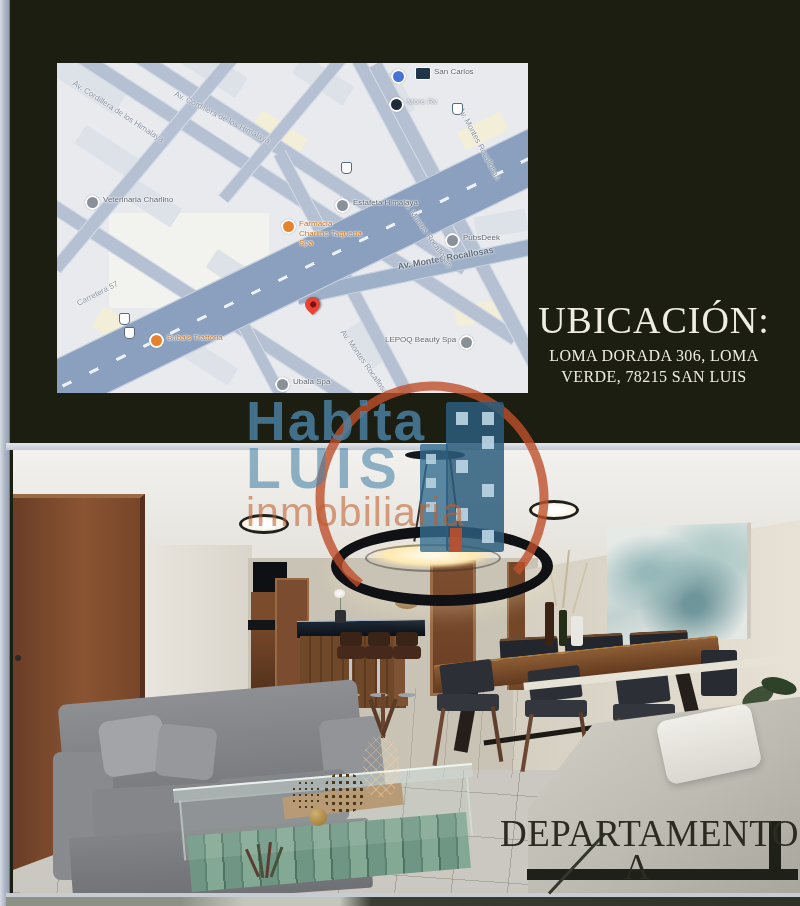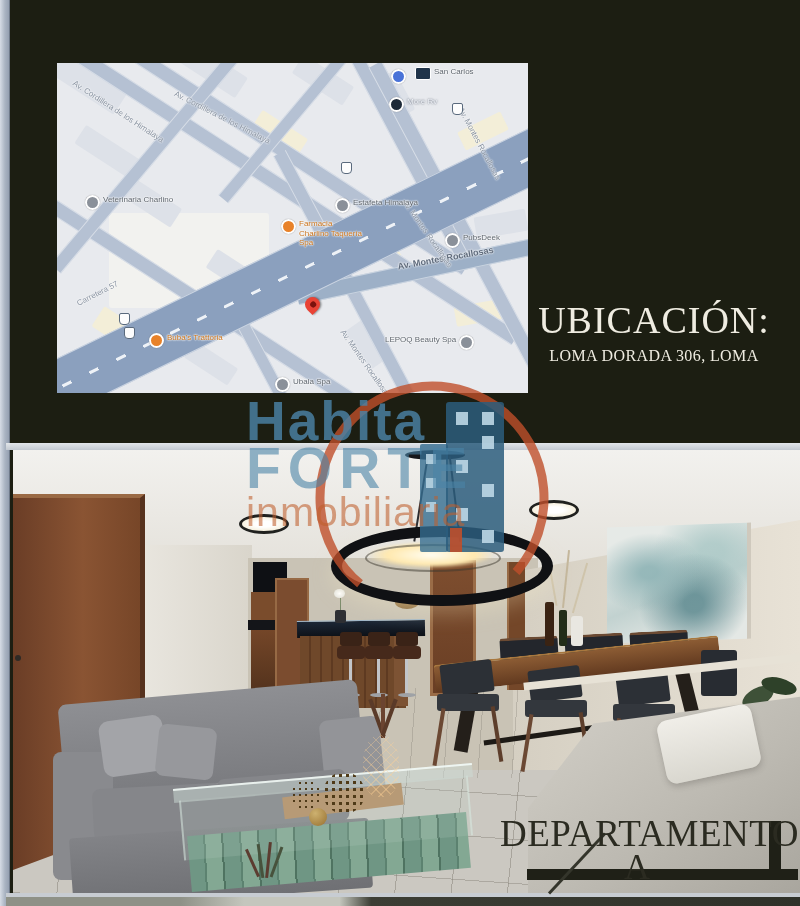--- a/index.html
+++ b/index.html
@@ -152,20 +152,21 @@
   <div class="poi" style="left:218px;top:314px;">
     <span class="dot"></span>
     <span>Ubala Spa</span>
   </div>
 </div>
 
 <div class="a" id="loc">
   <div id="loc-title">UBICACIÓN:</div>
   <div id="loc-addr">
     <div>LOMA DORADA 306, LOMA</div>
+    <div>VERDE, 78215 SAN LUIS</div>
   </div>
 </div>
 
 <div class="a" id="photo">
 
   <div class="a" style="left:0;top:0;width:787px;height:130px;background:linear-gradient(#f2f1ee,#e3e0d9);"></div>
   <div class="a" style="left:0;top:60px;width:250px;height:290px;background:linear-gradient(90deg,#efede8,#e0ddd5);clip-path:polygon(0 0,100% 28%,100% 100%,0 100%);"></div>
   <div class="a" style="left:127px;top:95px;width:112px;height:260px;background:linear-gradient(90deg,#e9e6df,#d9d5cb);"></div>
   <div class="a" style="left:235px;top:108px;width:290px;height:250px;background:#c9c3b5;"></div>
   <div class="a" style="left:500px;top:70px;width:287px;height:290px;background:linear-gradient(270deg,#e8e2d6,#d5cfc2);clip-path:polygon(0 18%,100% 0,100% 100%,0 100%);"></div>
@@ -329,21 +330,21 @@
     <rect x="36" y="106" width="12" height="13" fill="rgba(188,215,229,0.9)"></rect>
     <rect x="62" y="128" width="12" height="13" fill="rgba(188,215,229,0.9)"></rect>
     <rect x="6" y="52" width="10" height="10" fill="rgba(188,215,229,0.85)"></rect>
     <rect x="6" y="76" width="10" height="10" fill="rgba(188,215,229,0.85)"></rect>
     <rect x="6" y="100" width="10" height="10" fill="rgba(188,215,229,0.85)"></rect>
     <rect x="30" y="126" width="12" height="24" fill="rgba(191,79,43,0.9)"></rect>
   </g>
 </svg>
 <div class="a" id="wm-text">
   <div id="wm1">Habita</div>
-  <div id="wm2">FORTE</div>
+  <div id="wm2">LUIS</div>
   <div id="wm3">inmobiliaria</div>
 </div>
 
 <div class="a" id="dep-hbar"></div>
 <div class="a" id="dep-vbar"></div>
 <div class="a" id="dep-diag"></div>
 <div class="a dep" id="dep-word">DEPARTAMENTO</div>
 <div class="a dep" id="dep-a">A</div>
 
 <div class="a" id="divider"></div>

